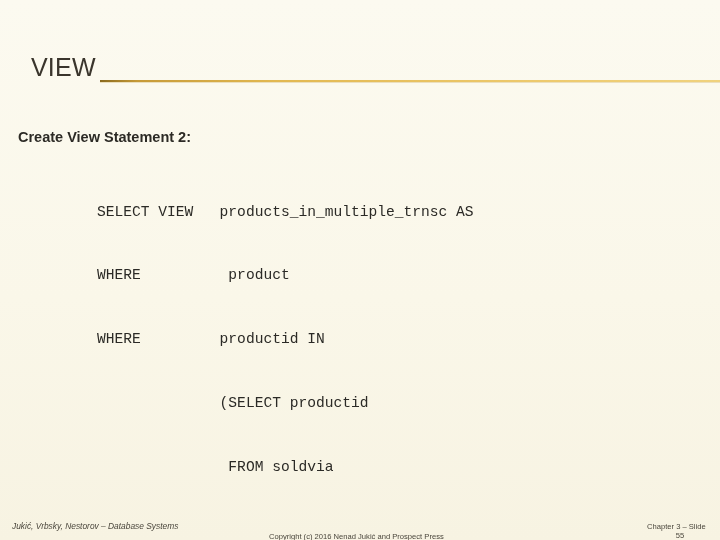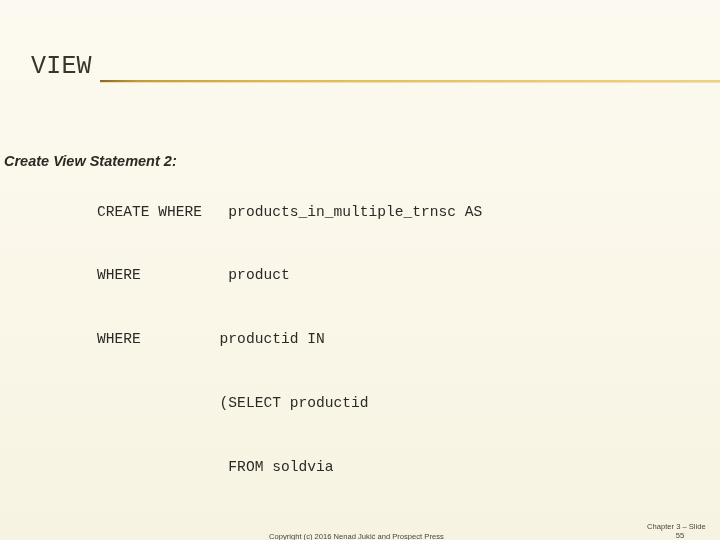--- a/index.html
+++ b/index.html
@@ -37,21 +37,20 @@
     inset: 0;
   }
 
   
   .title-block {
     position: absolute;
     left: 0;
     top: 52px;
     width: 720px;
     height: 40px;
-    font-family: Liberation Mono, monospace;
   }
   .title-text {
     position: absolute;
     left: 31px;
     top: 0px;
     font-size: 25px;
     line-height: 30px;
     color: #3a352c;
     letter-spacing: 0.2px;
     white-space: nowrap;
@@ -69,28 +68,26 @@
     left: 100px;
     top: 30px;
     width: 620px;
     height: 1px;
     background: rgba(215,190,130,0.45);
   }
 
   
   .subtitle {
     position: absolute;
-    left: 4px;
+    left: 18px;
     top: 129px;
     font-size: 14.5px;
     font-weight: bold;
-    font-style: italic;
     color: #2c2a25;
     white-space: nowrap;
-    margin-top: 24px;
   }
 
   
   .code-block {
     position: absolute;
     left: 97px;
     top: 159px;
     font-family: "Liberation Mono", "DejaVu Sans Mono", monospace;
     font-size: 14.6px;
     line-height: 21.3px;
@@ -152,30 +149,31 @@
 
   <div class="title-block">
     <div class="title-text">VIEW</div>
     <div class="title-rule"></div>
     <div class="title-rule-shadow"></div>
   </div>
 
   <div class="subtitle">Create View Statement 2:</div>
 
   <div class="code-block">
-    <span class="code-line">CREATE WHERE   products_in_multiple_trnsc AS</span>
+    <span class="code-line">SELECT VIEW   products_in_multiple_trnsc AS</span>
     <span class="code-line">WHERE          product</span>
     <span class="code-line">WHERE         productid IN</span>
     <span class="code-line">              (SELECT productid</span>
     <span class="code-line">               FROM soldvia</span>
     
     
   </div>
 
   <div class="footer">
+    <div class="footer-left">Jukić, Vrbsky, Nestorov – Database Systems</div>
     <div class="footer-center">Copyright (c) 2016 Nenad Jukić and Prospect Press</div>
     <div class="footer-right">
       <span>Chapter 3 – Slide</span>
       <span class="slide-no">55</span>
     </div>
   </div>
 
 </div>
 
 </body></html>

